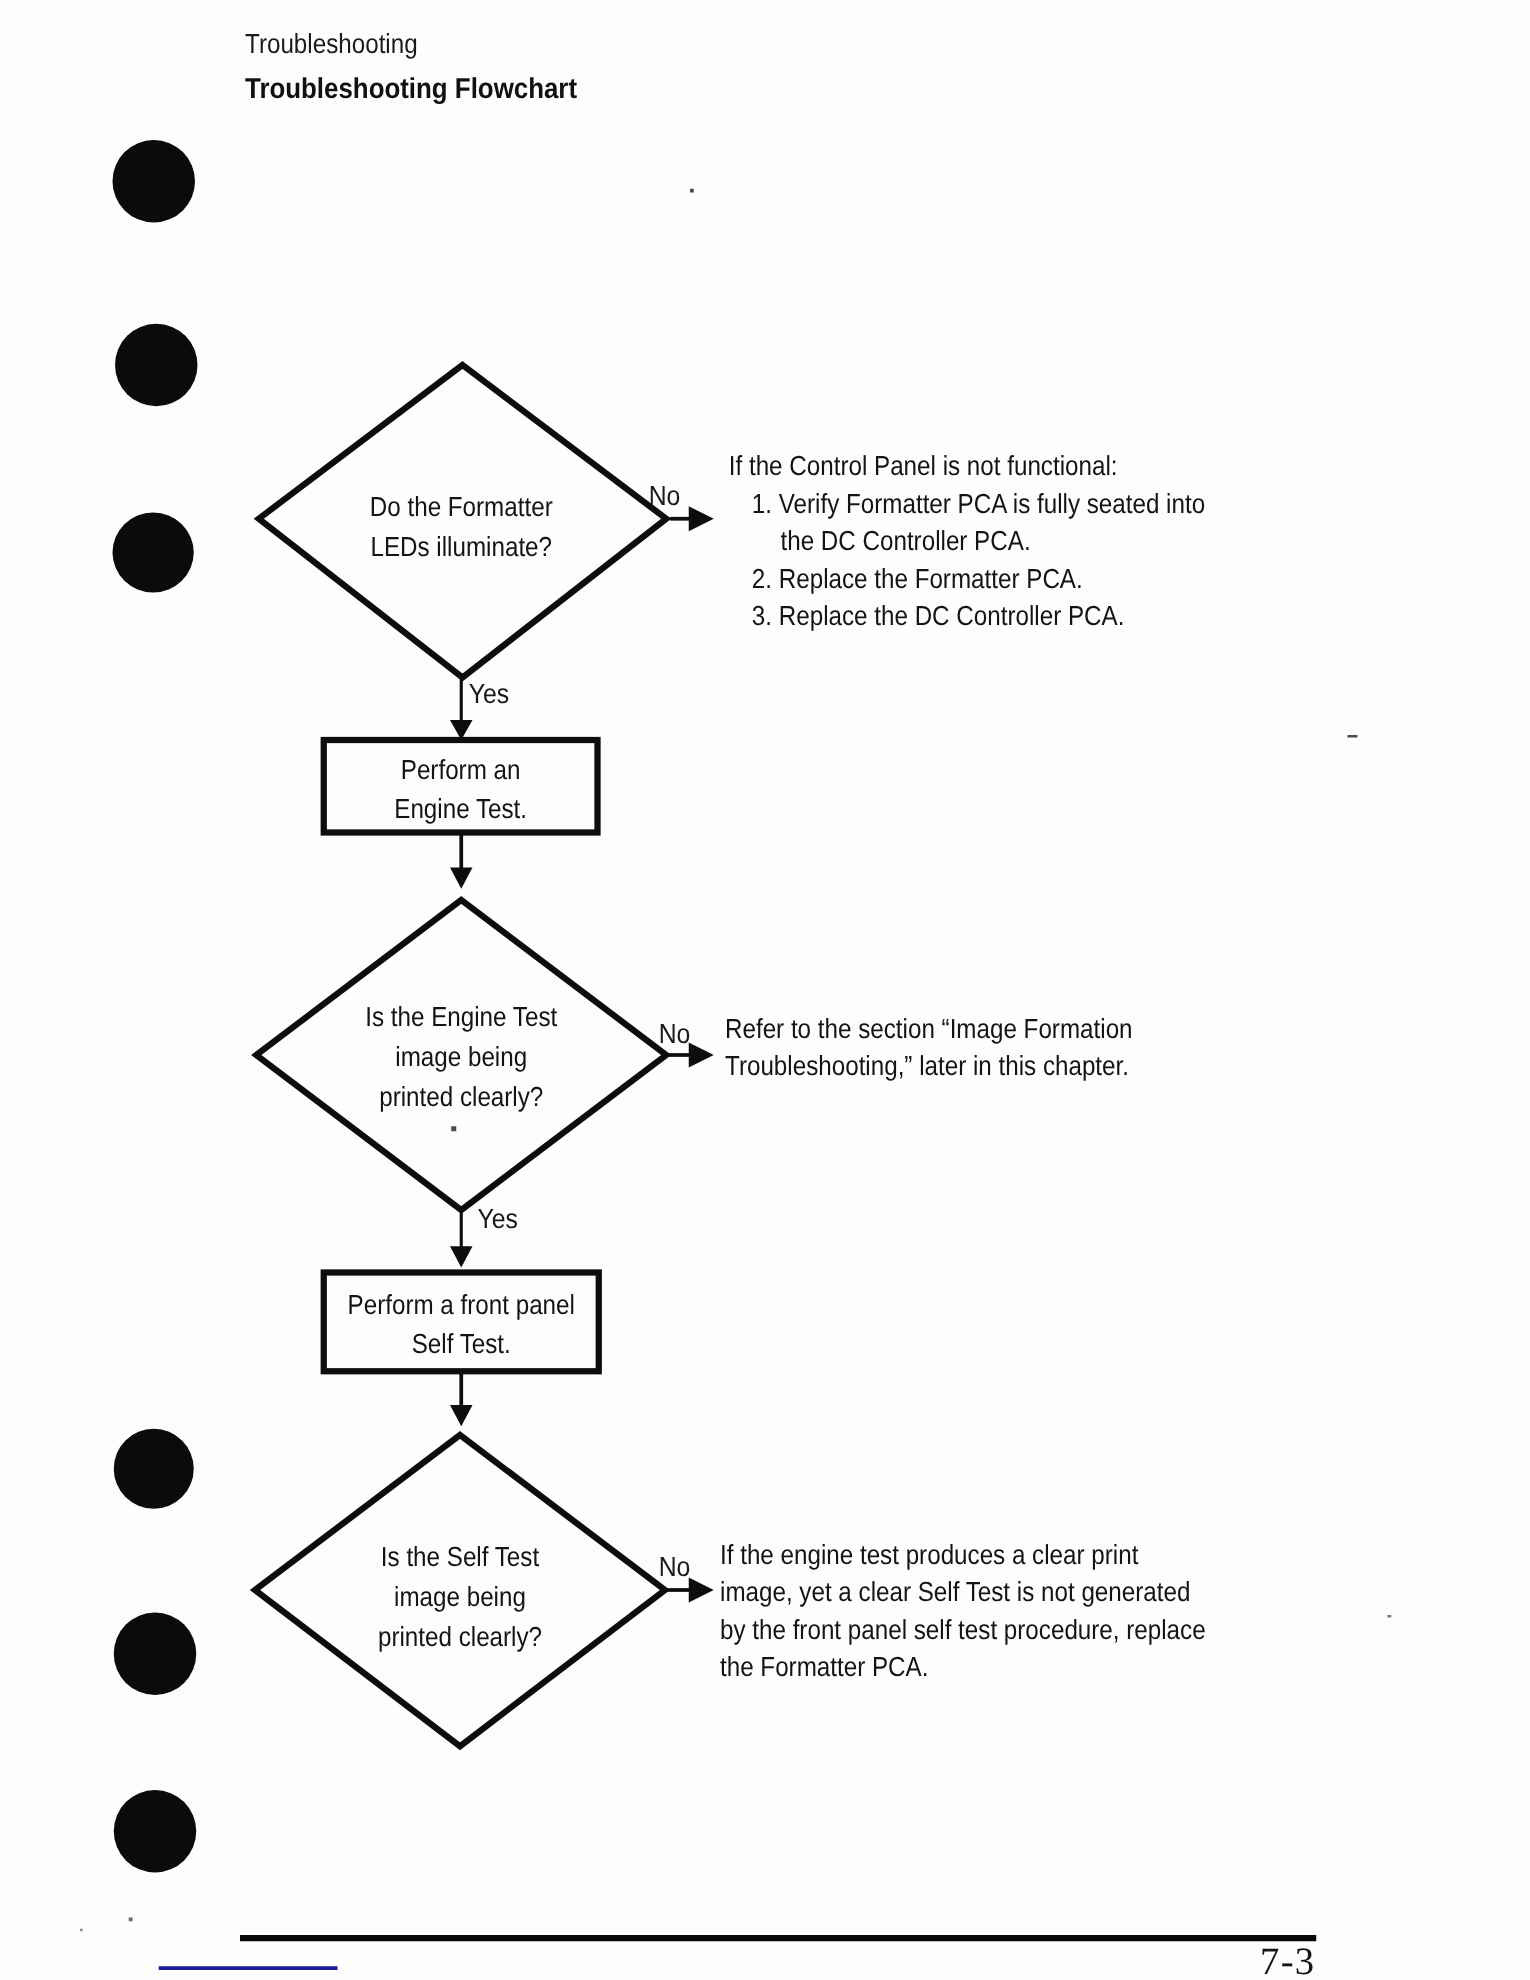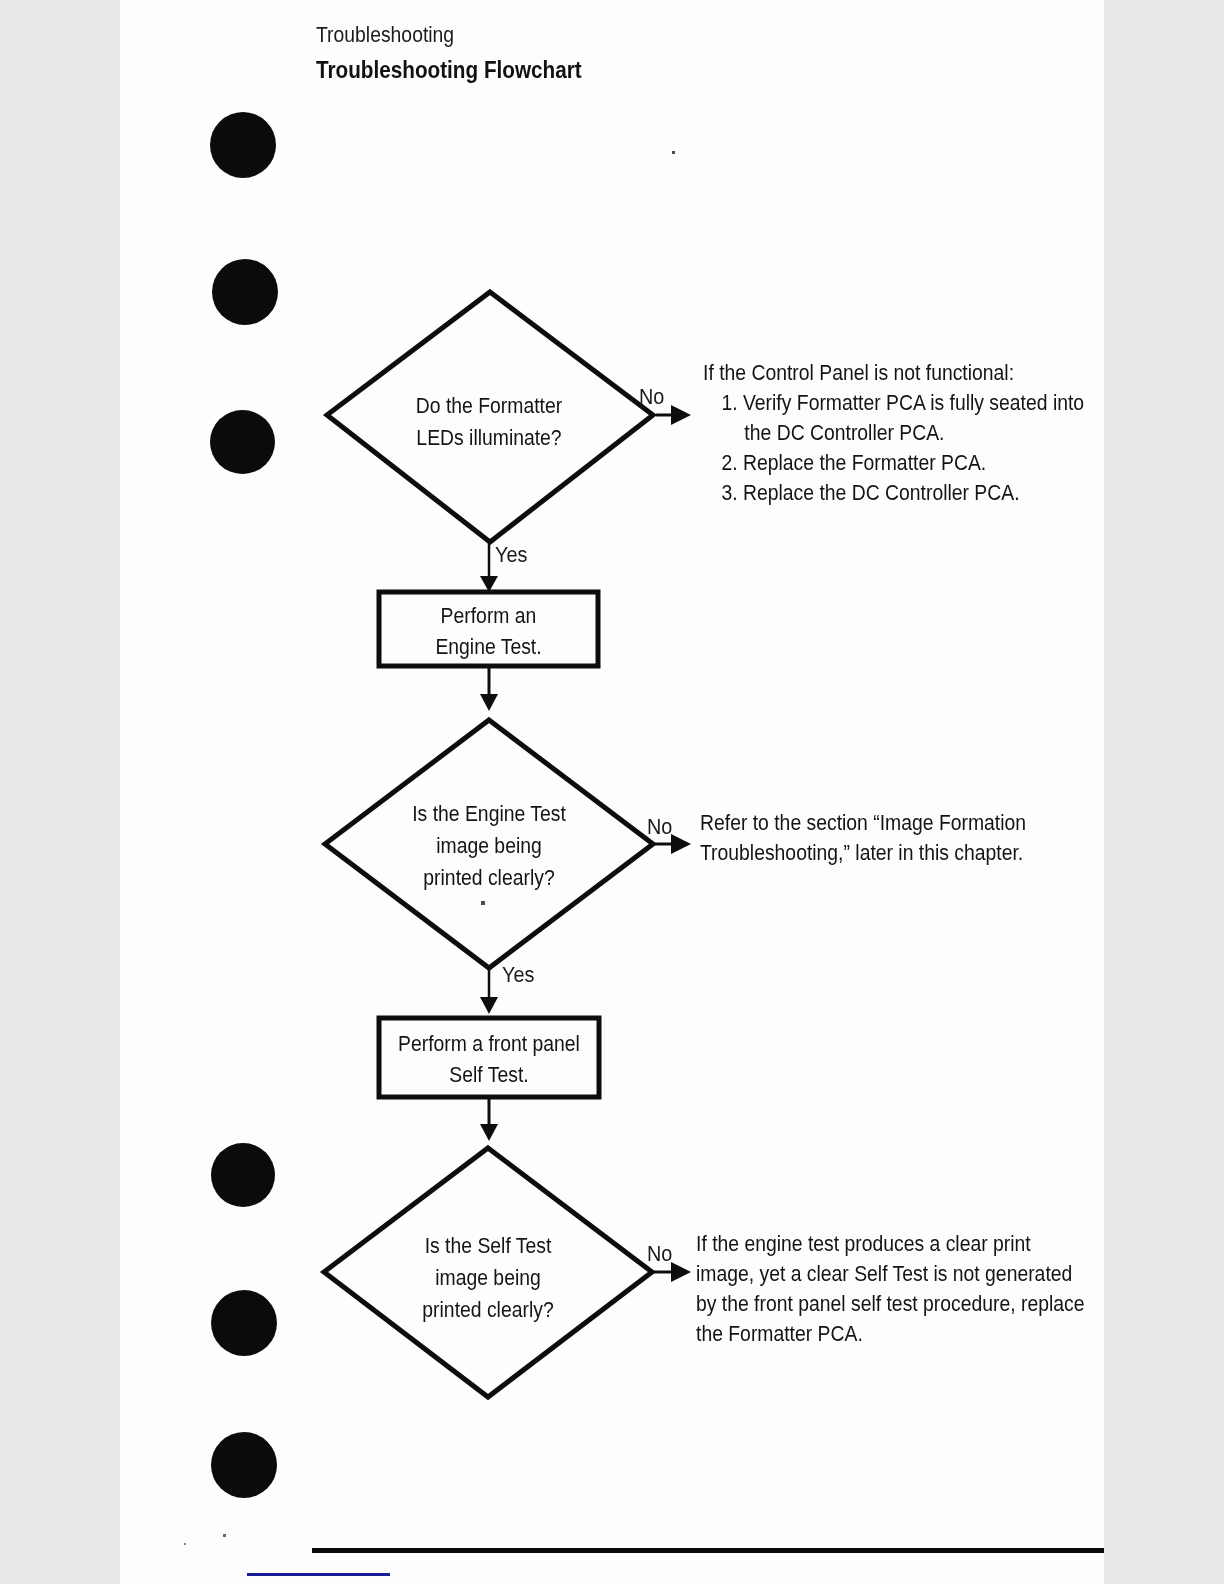--- a/index.html
+++ b/index.html
@@ -1,18 +1,18 @@
 <!DOCTYPE html>
 <html><head>
 <meta charset="utf-8">
 <style>
   html,body{margin:0;padding:0;background:#e8e8e8;}
   .page{
     position:relative;
-    width:984px;height:1584px;
+    width:1224px;height:1584px;
     margin:0 auto;
     background:#fdfdfd;
     font-family:"Liberation Sans", sans-serif;
     color:#161616;
     overflow:hidden;
   }
   .abs{position:absolute;}
   
   .breadcrumb{
     left:196px;top:22px;

